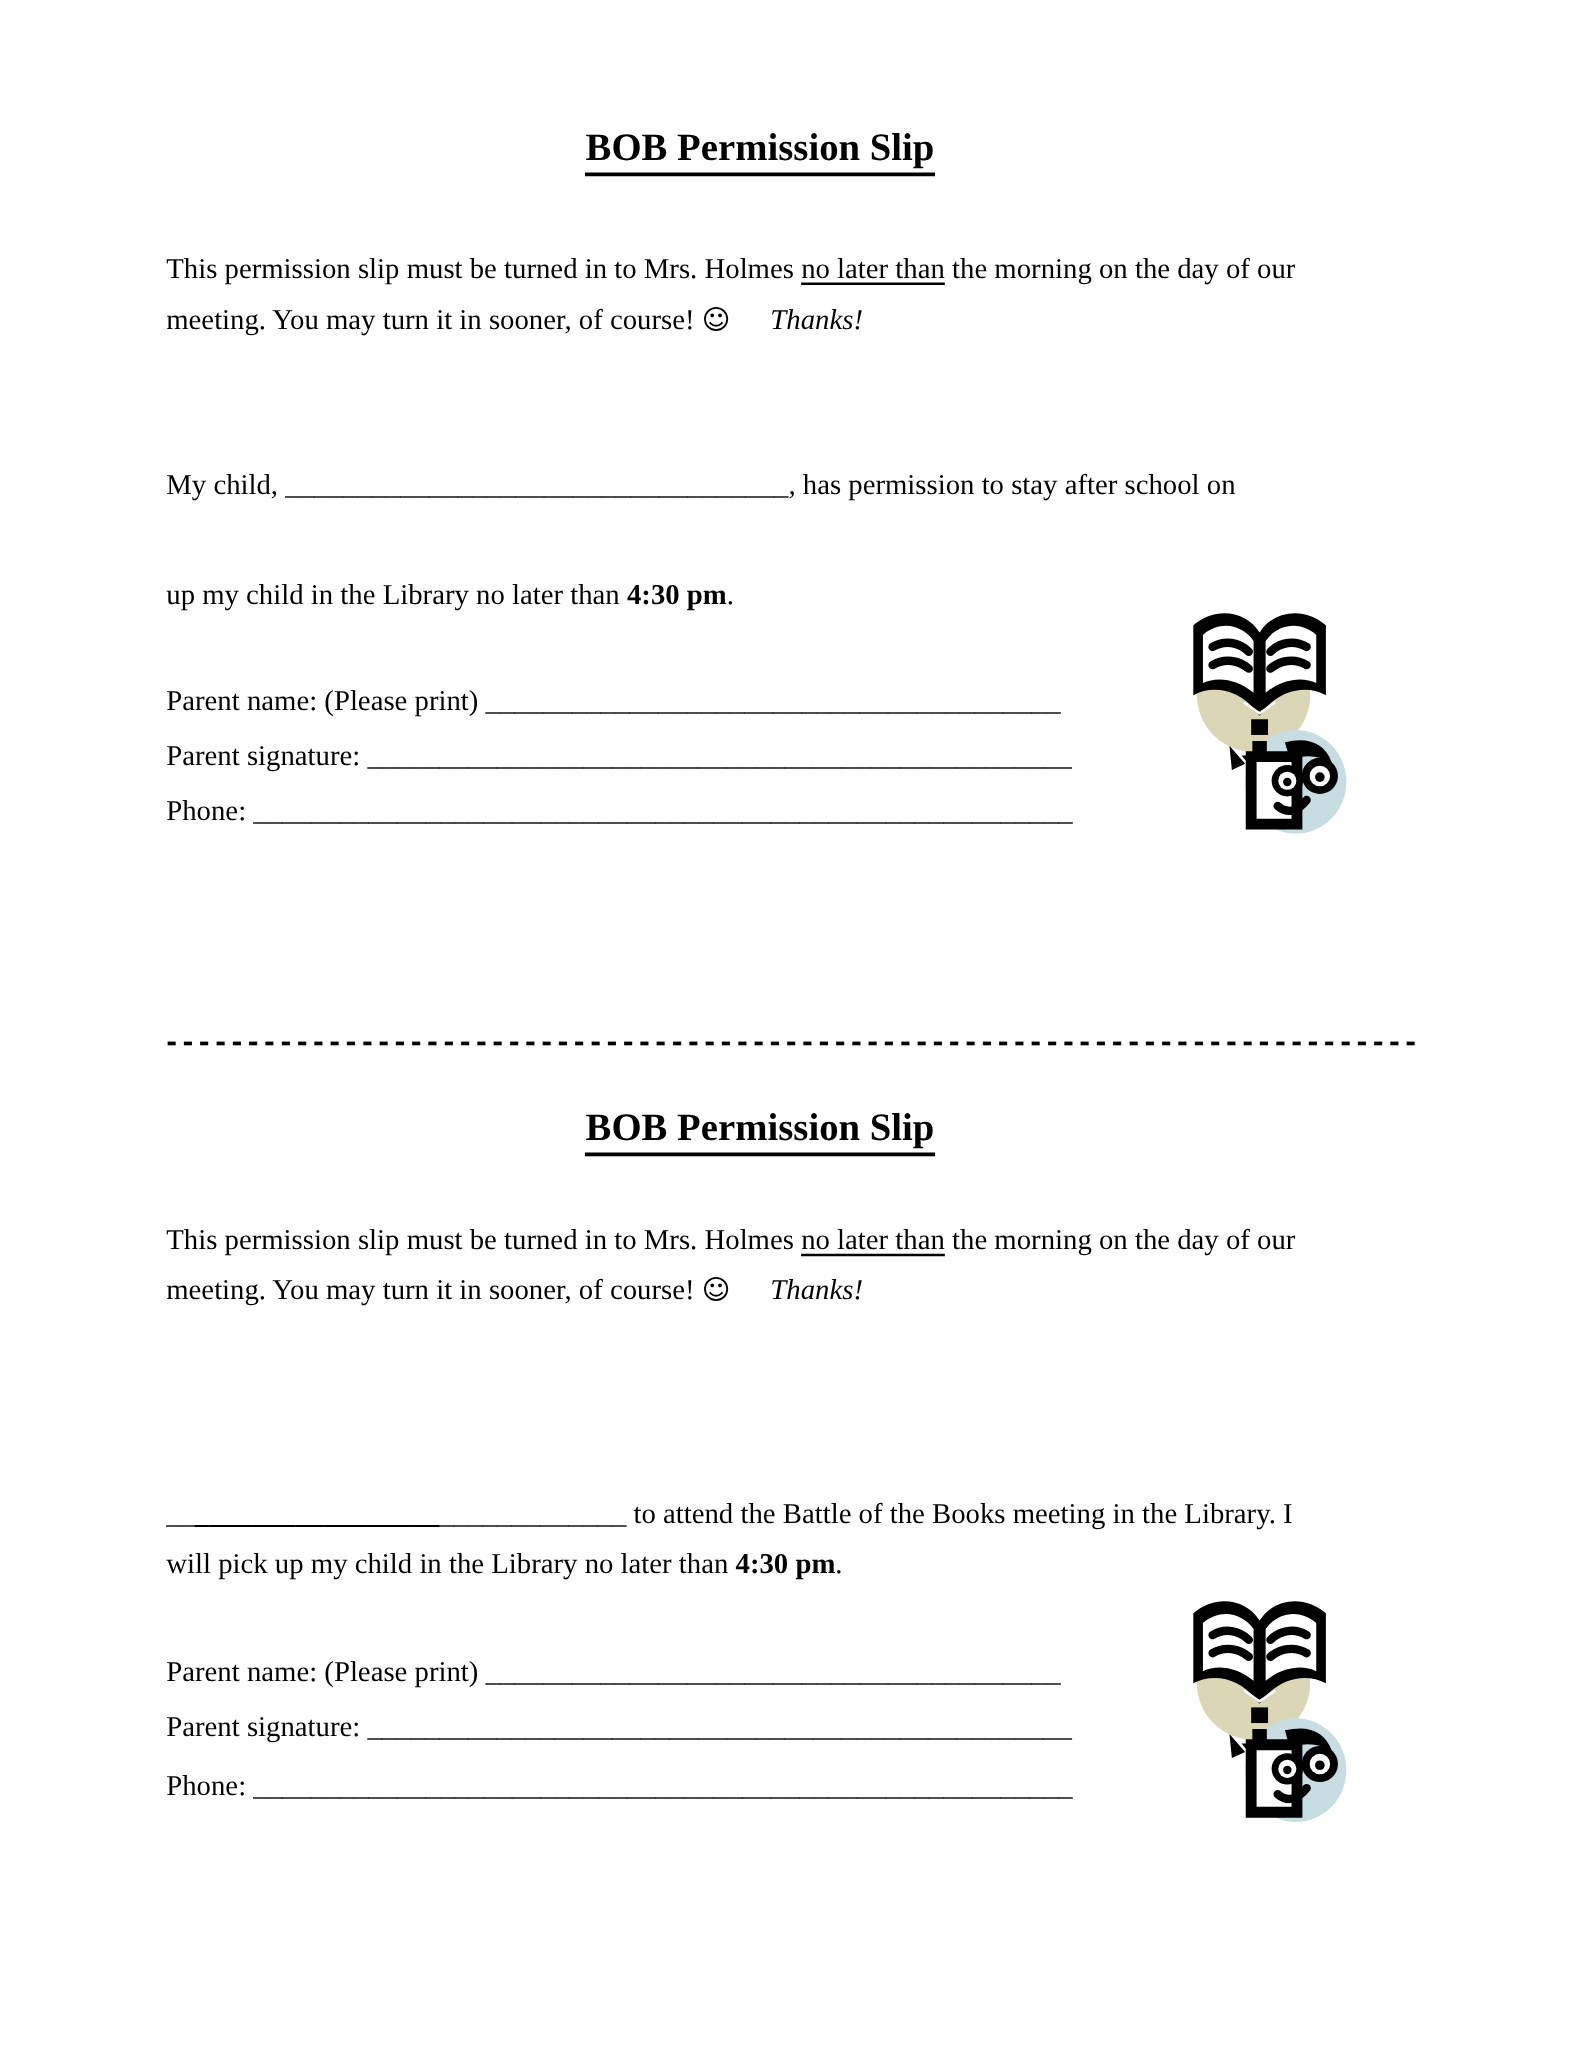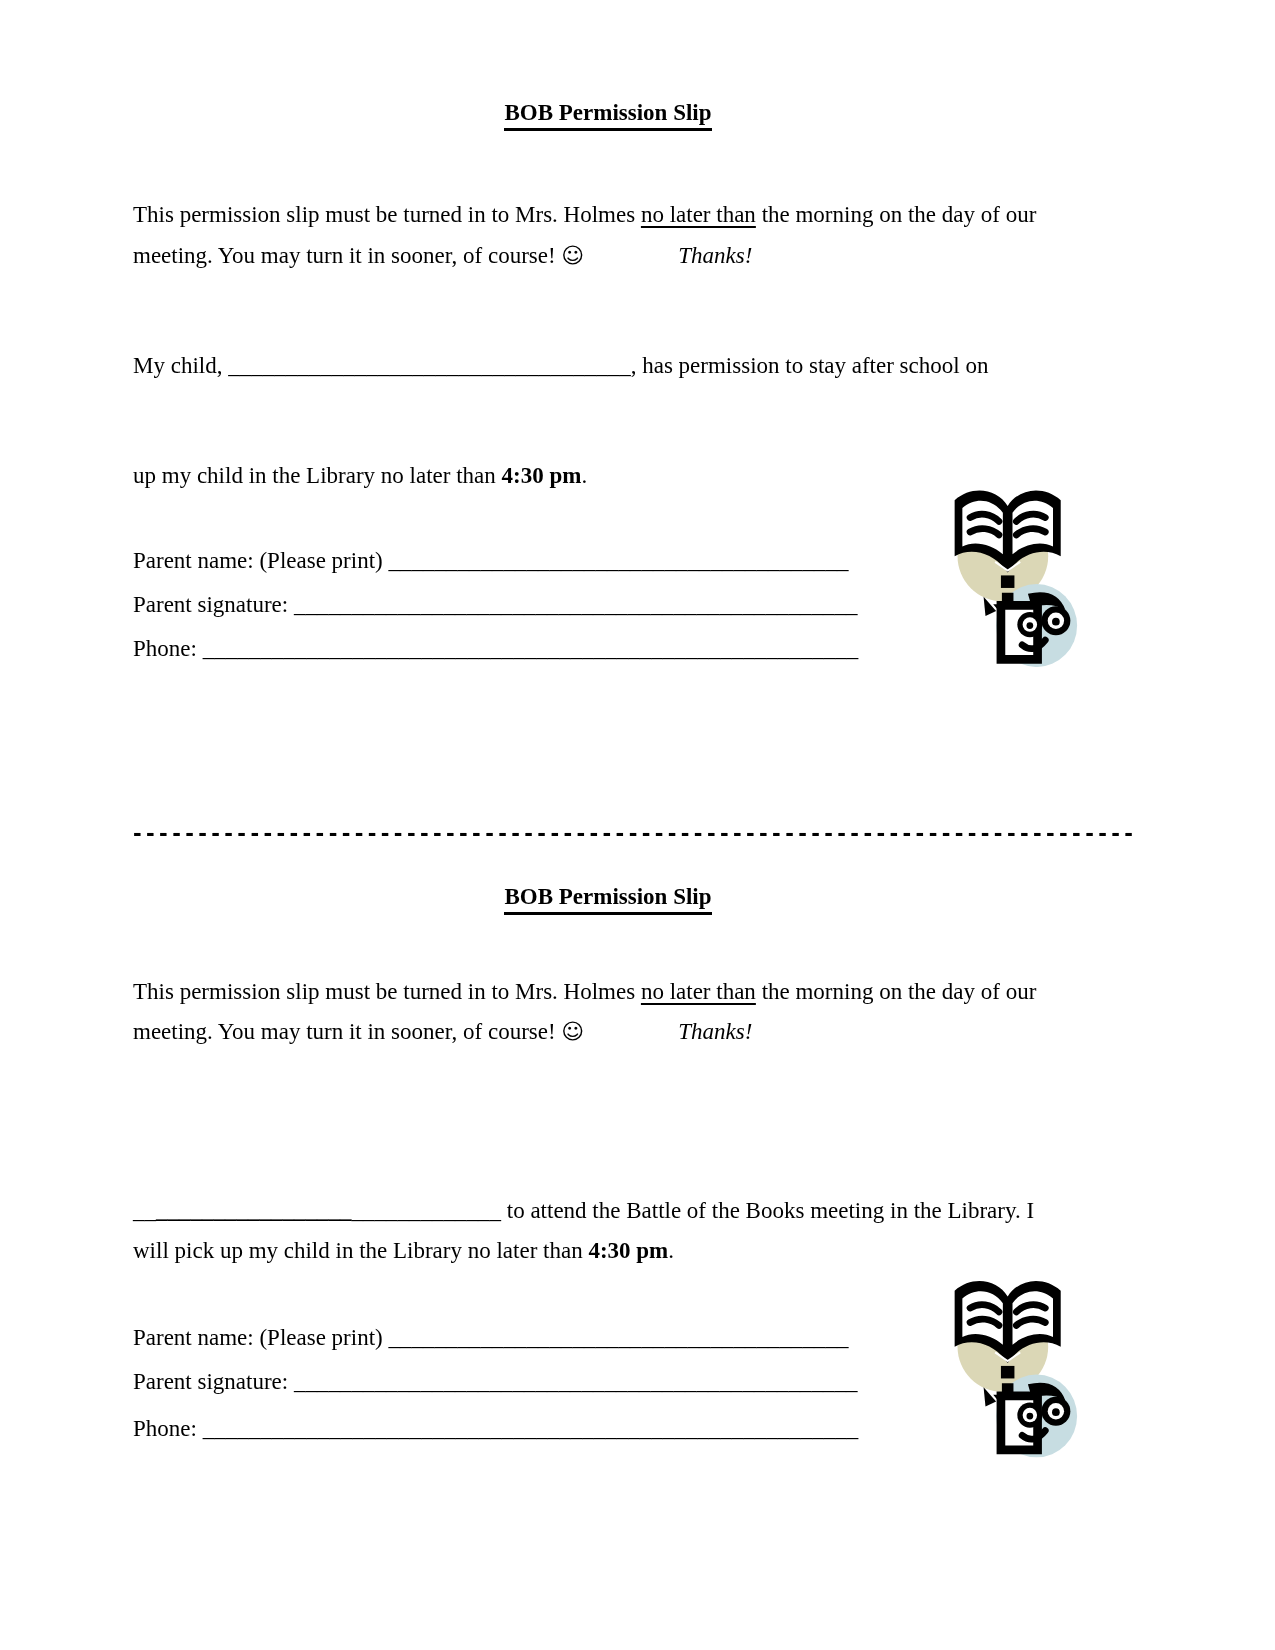--- a/index.html
+++ b/index.html
@@ -17,34 +17,34 @@
     left:133px;
     font-size:23px;
     line-height:30px;
     white-space:nowrap;
   }
   .title{
     position:absolute;
     left:103px;
     width:1010px;
     text-align:center;
-    font-size:23px;
+    font-size:31px;
     font-weight:bold;
     white-space:nowrap;
   }
   .title .tspan{
     display:inline-block;
     border-bottom:3px solid #000;
     padding-bottom:2px;
   }
   
   .b{font-weight:bold;}
   .u{text-decoration:underline;text-decoration-thickness:2px;text-underline-offset:4px;}
   .i{font-style:italic;}
-  .g{margin-left:94px;}
+  .g{margin-left:32px;}
   .sm{font-family:"DejaVu Sans", sans-serif;font-size:22px;}
   .sep{
     position:absolute;
     left:131px;top:822px;
     font-family:"DejaVu Sans Mono", monospace;
     font-weight:bold;
     font-size:21px;
     line-height:24px;
     letter-spacing:0.4px;
     white-space:nowrap;
@@ -94,21 +94,21 @@
     </defs>
   </svg>
 
   <div class="title" style="top:100px">
     <span class="tspan">BOB Permission Slip</span>
   </div>
 
   <div class="line" style="top:200px"><span>This permission slip must be turned in to Mrs. Holmes </span><span class="u">no later than</span><span> the morning on the day of our</span></div>
   <div class="line" style="top:241px"><span>meeting. You may turn it in sooner, of course! </span><span class="sm">☺</span><span class="i g">Thanks!</span></div>
 
-  <div class="line" style="top:351px"><span>My child, </span><span>___________________________________</span><span>, has permission to stay after school on</span></div>
+  <div class="line" style="top:373px"><span>My child, </span><span>___________________________________</span><span>, has permission to stay after school on</span></div>
   <div class="line" style="top:461px"><span>up my child in the Library no later than </span><span class="b">4:30 pm</span><span>.</span></div>
 
   <div class="line" style="top:546px">
     <span>Parent name: (Please print) </span><span>________________________________________</span>
   </div>
   <div class="line" style="top:590px">
     <span>Parent signature: </span><span>_________________________________________________</span>
   </div>
   <div class="line" style="top:634px">
     <span>Phone: </span><span>_________________________________________________________</span>

